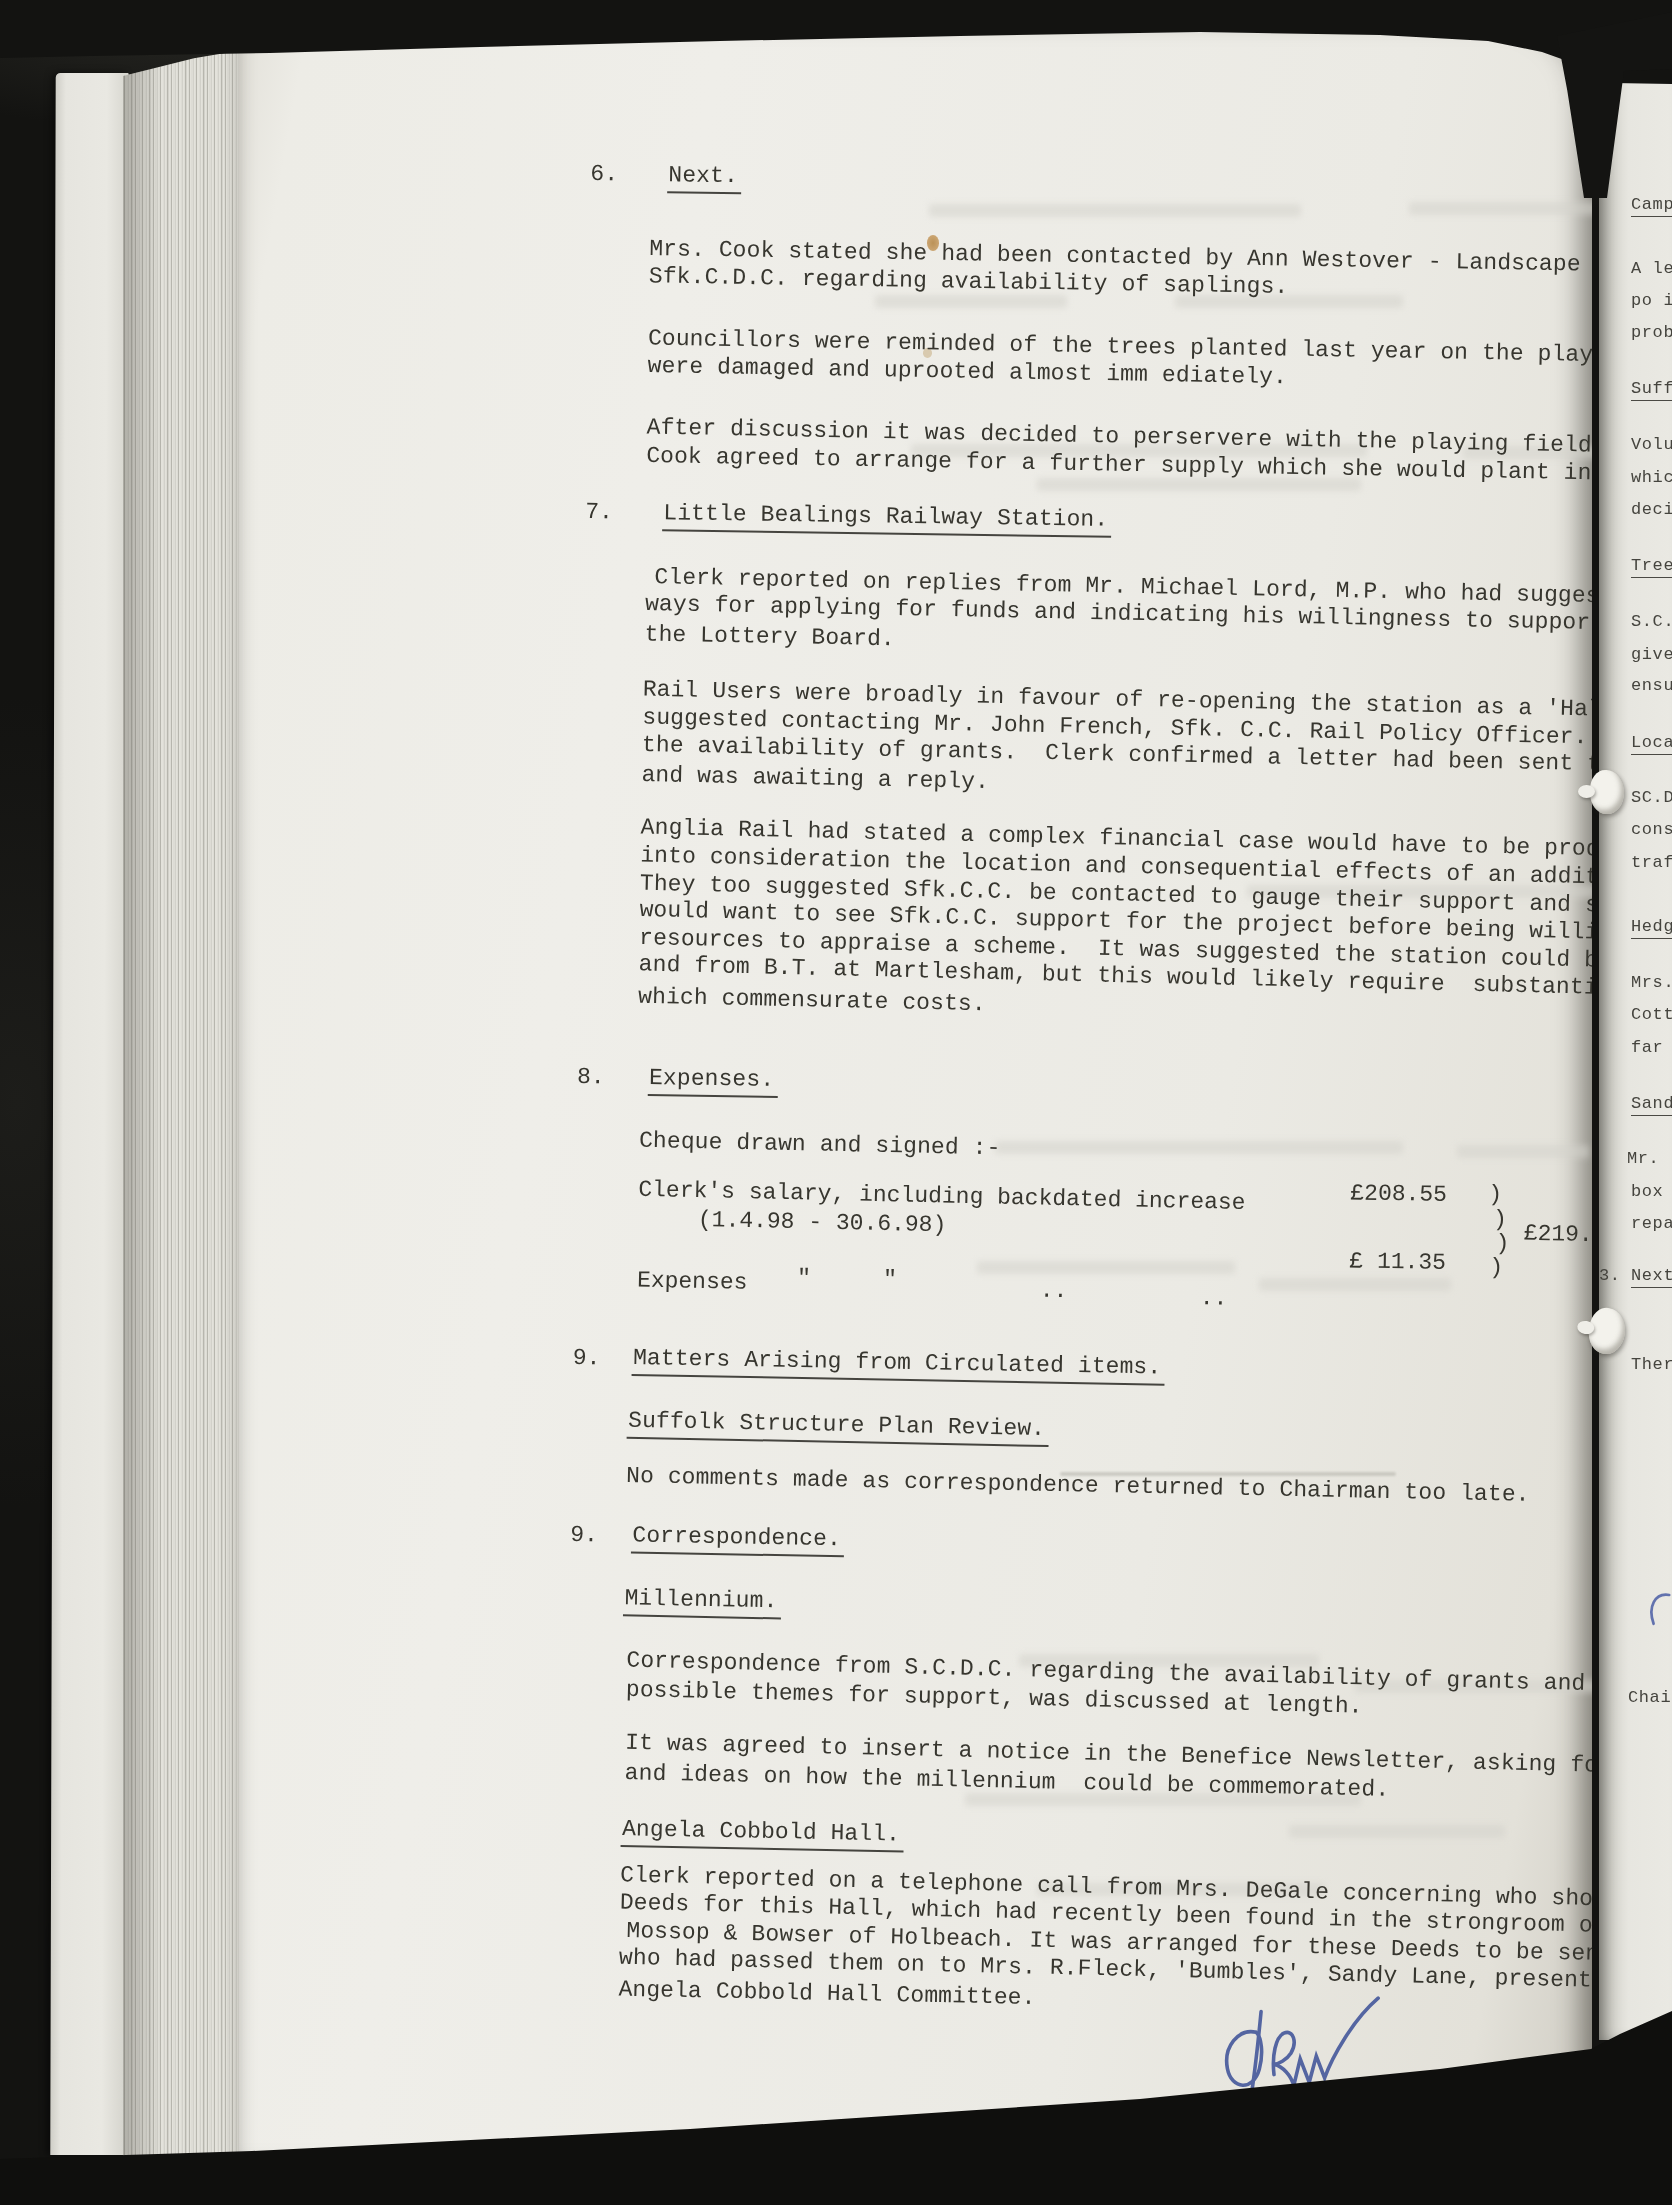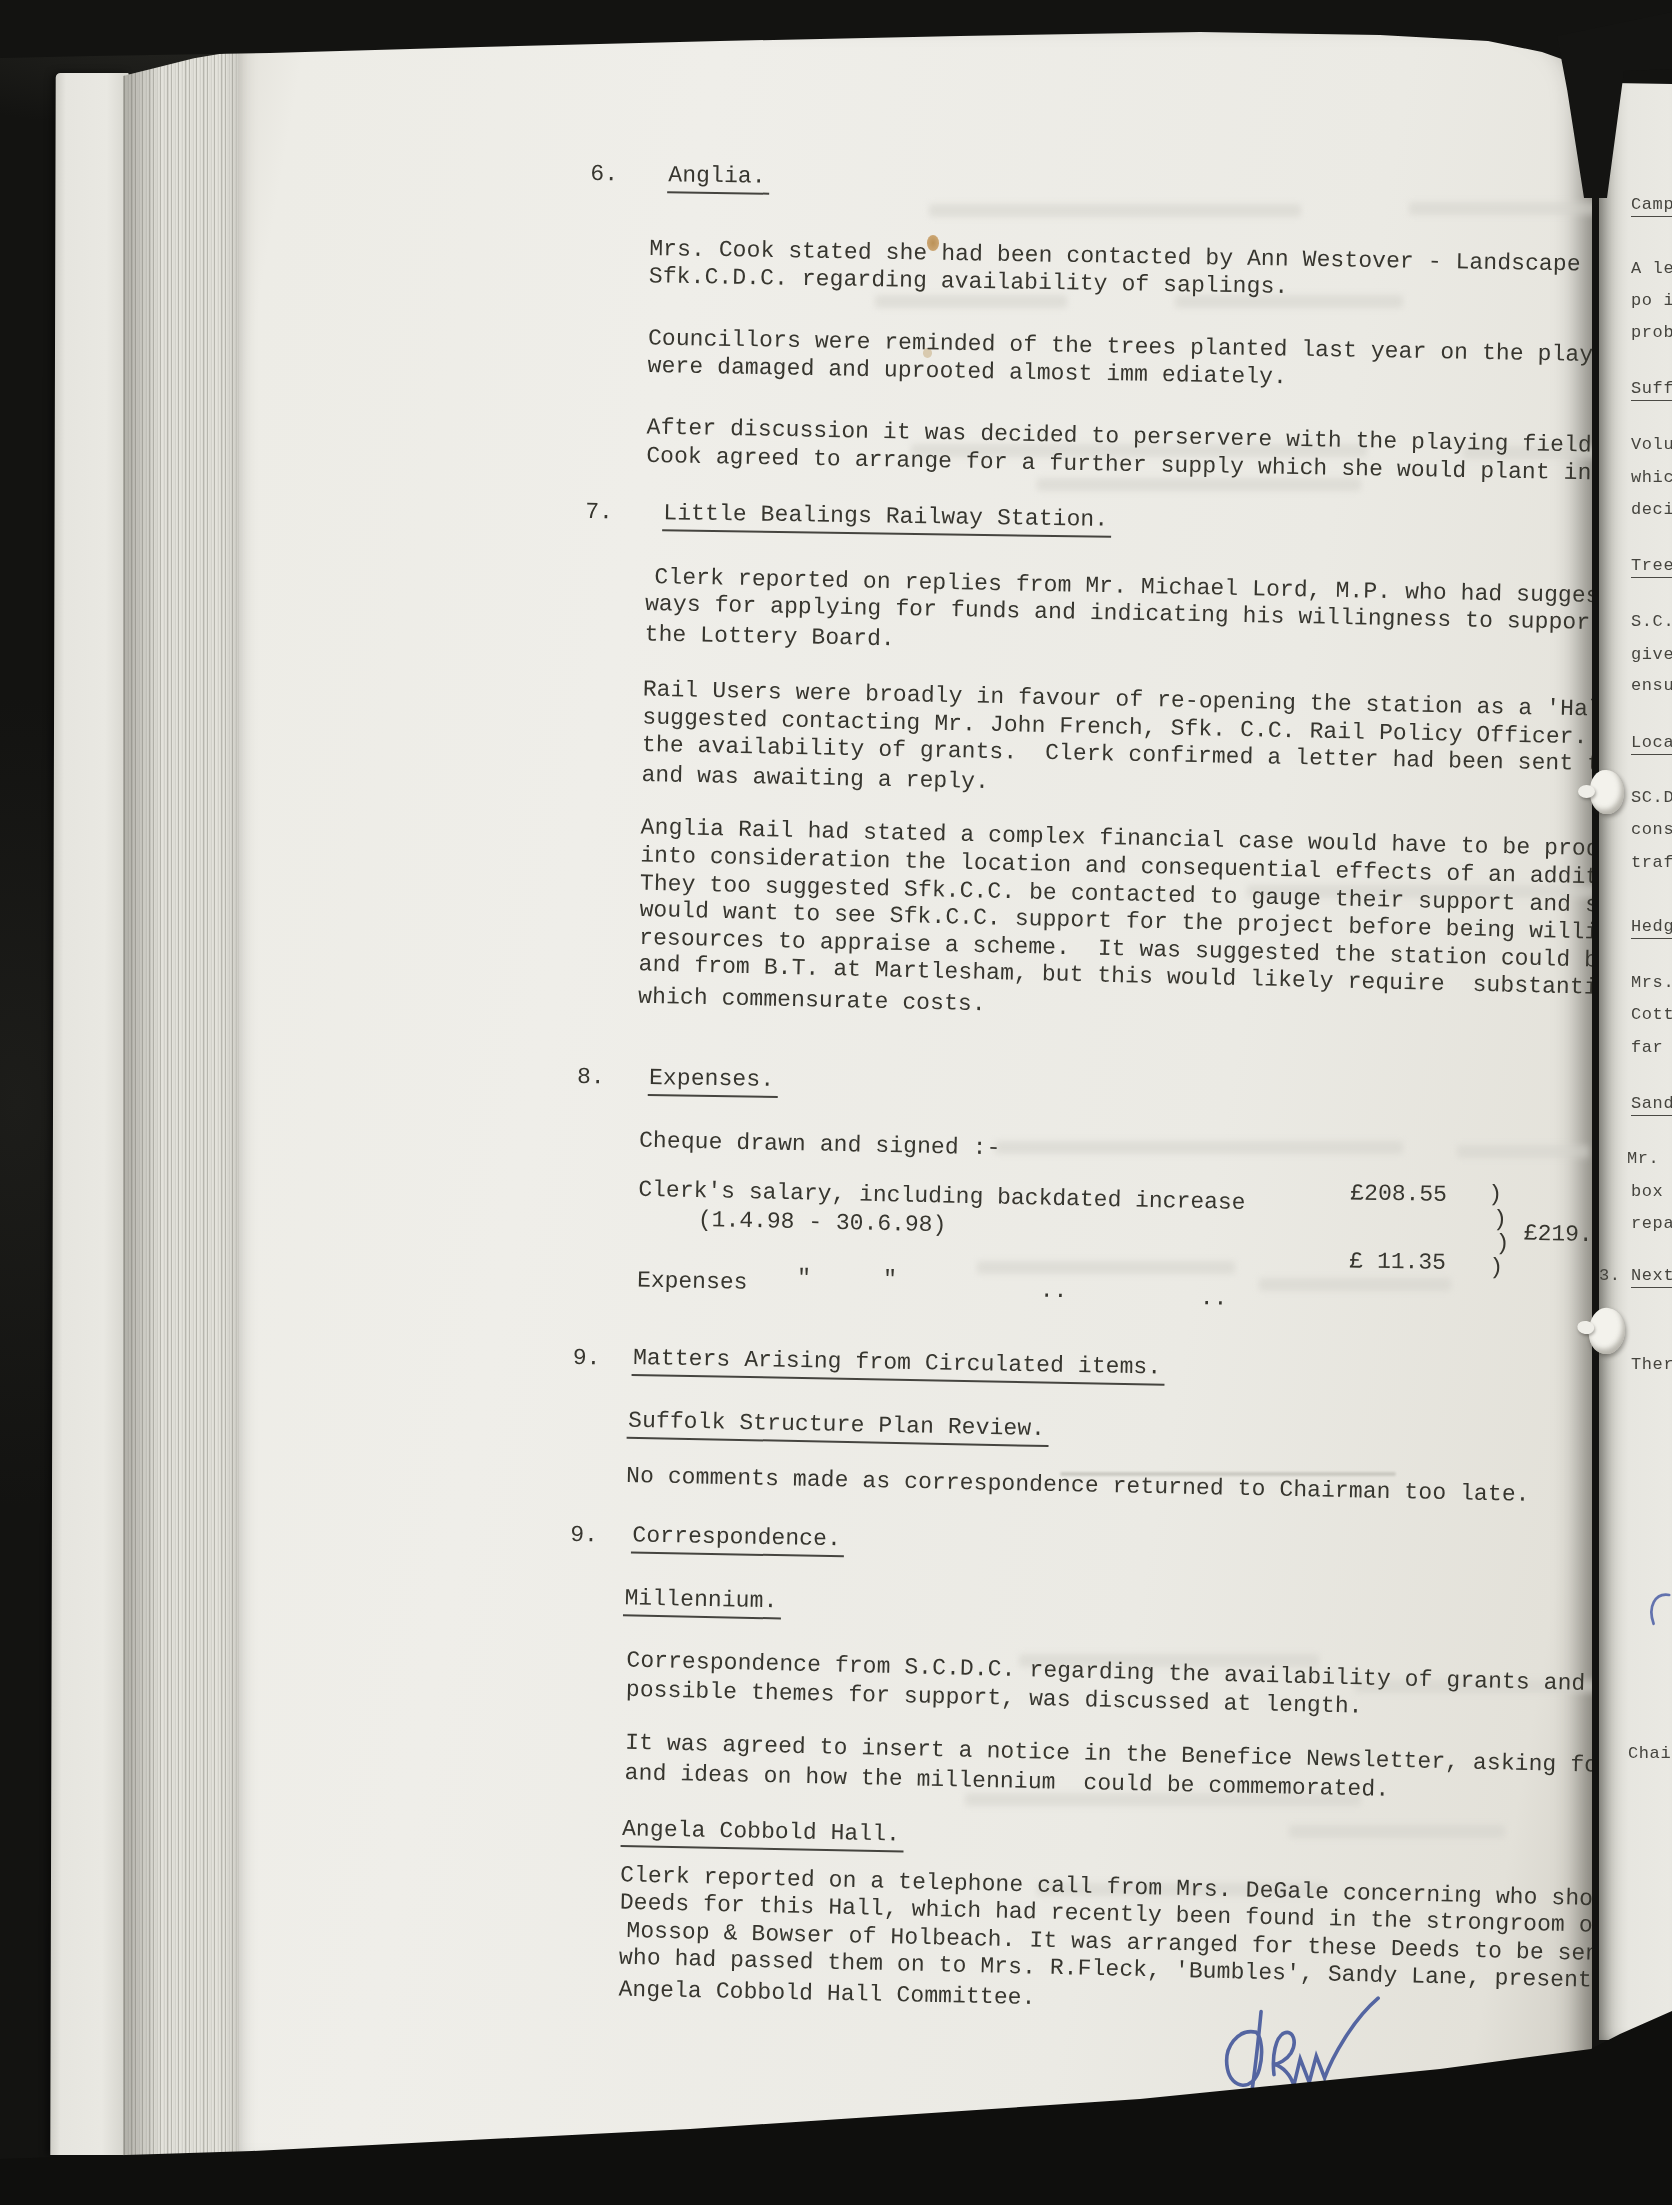--- a/index.html
+++ b/index.html
@@ -110,21 +110,21 @@
     <div class="ghost" style="left:726px;top:1769px;width:396px"></div>
     <div class="ghost" style="left:1050px;top:1801px;width:216px"></div>
     <div class="ghost" style="left:798px;top:1859px;width:288px"></div>
 
     <div class="stain1"></div>
     <div class="stain2"></div>
 
     <div class="content">
 
       <div class="num" style="left:352px;top:157px">6.</div>
-      <div class="ln u" style="left:430px;top:157px">Anglia.</div>
+      <div class="ln u" style="left:430px;top:157px">Next.</div>
       <div class="ln" style="left:412px;top:232px;transform:rotate(.1deg)">Mrs. Cook stated she had been contacted by Ann Westover - Landscape Tree officer for</div>
       <div class="ln" style="left:412px;top:259px;transform:rotate(.1deg)">Sfk.C.D.C. regarding availability of saplings.</div>
       <div class="ln" style="left:412px;top:322px;transform:rotate(.15deg)">Councillors were reminded of the trees planted last year on the playing field, which</div>
       <div class="ln" style="left:412px;top:349px;transform:rotate(.15deg)">were damaged and uprooted almost imm ediately.</div>
       <div class="ln" style="left:412px;top:412px;transform:rotate(.25deg)">After discussion it was decided to perservere with the playing field area and Mrs.</div>
       <div class="ln" style="left:412px;top:440px;transform:rotate(.2deg)">Cook agreed to arrange for a further supply which she would plant in the Autumn.</div>
 
       <div class="num" style="left:352px;top:495px">7.</div>
       <div class="ln u" style="left:430px;top:495px">Little Bealings Railway Station.</div>
       <div class="ln" style="left:422px;top:562px;transform:rotate(.3deg)">Clerk reported on replies from Mr. Michael Lord, M.P. who had suggested various</div>
@@ -211,21 +211,21 @@
     <div class="sl" style="left:32px;top:938px">Mrs.</div>
     <div class="sl" style="left:32px;top:970px">Cott</div>
     <div class="sl" style="left:32px;top:1003px">far</div>
     <div class="sl su" style="left:32px;top:1059px">Sand</div>
     <div class="sl" style="left:28px;top:1114px">Mr.</div>
     <div class="sl" style="left:32px;top:1147px">box</div>
     <div class="sl" style="left:32px;top:1179px">repa</div>
     <div class="sl" style="left:0px;top:1231px">3.</div>
     <div class="sl su" style="left:32px;top:1231px">Next</div>
     <div class="sl" style="left:32px;top:1320px">Ther</div>
-    <div class="sl" style="left:29px;top:1709px">Chai</div>
+    <div class="sl" style="left:29px;top:1653px">Chai</div>
   </div>
 
   <svg class="bluearc" width="30" height="42" viewBox="0 0 50 70">
     <path d="M16,58 C6,30 18,6 42,10" fill="none" stroke="#4a5da5" stroke-width="4.5" stroke-linecap="round" opacity=".85"></path>
   </svg>
 
   <div class="hole hole1"></div>
   <div class="hole hole2"></div>
 
   <div class="top-band"></div>

